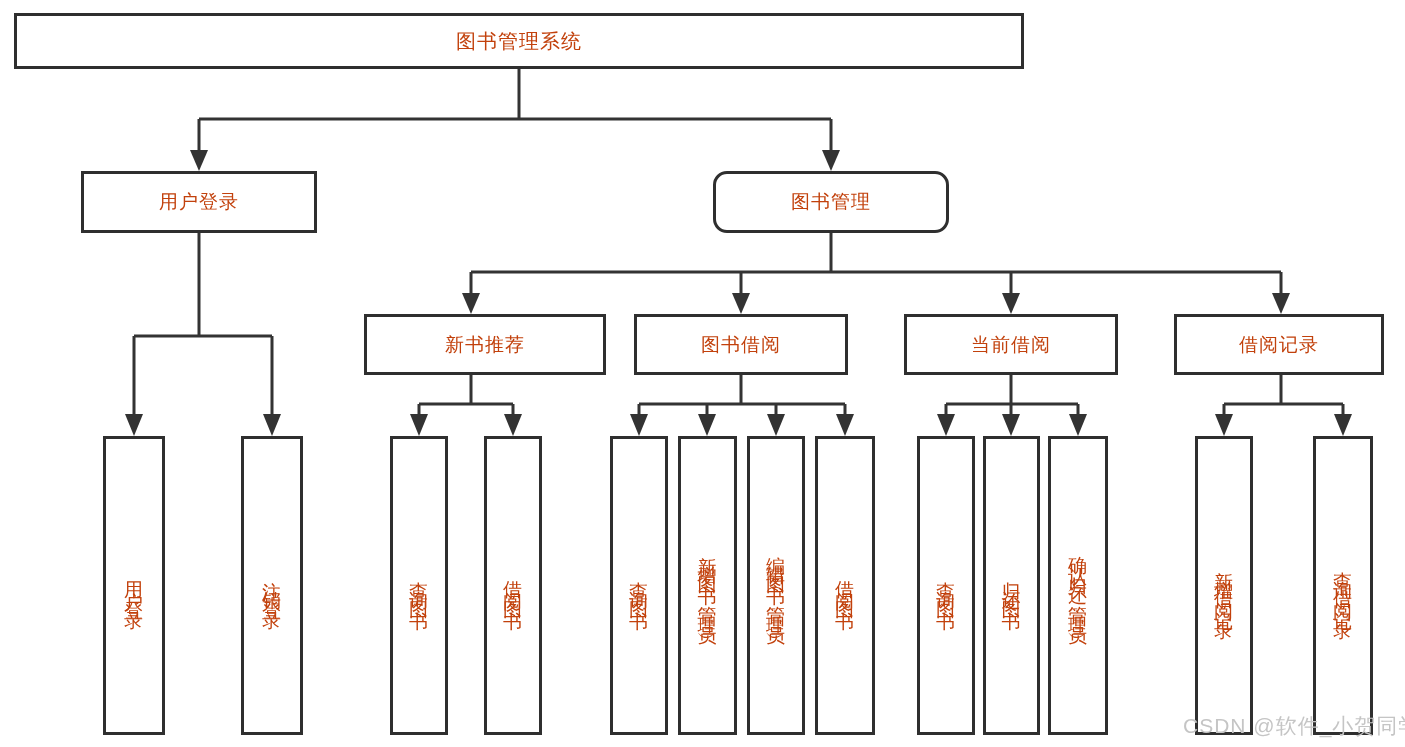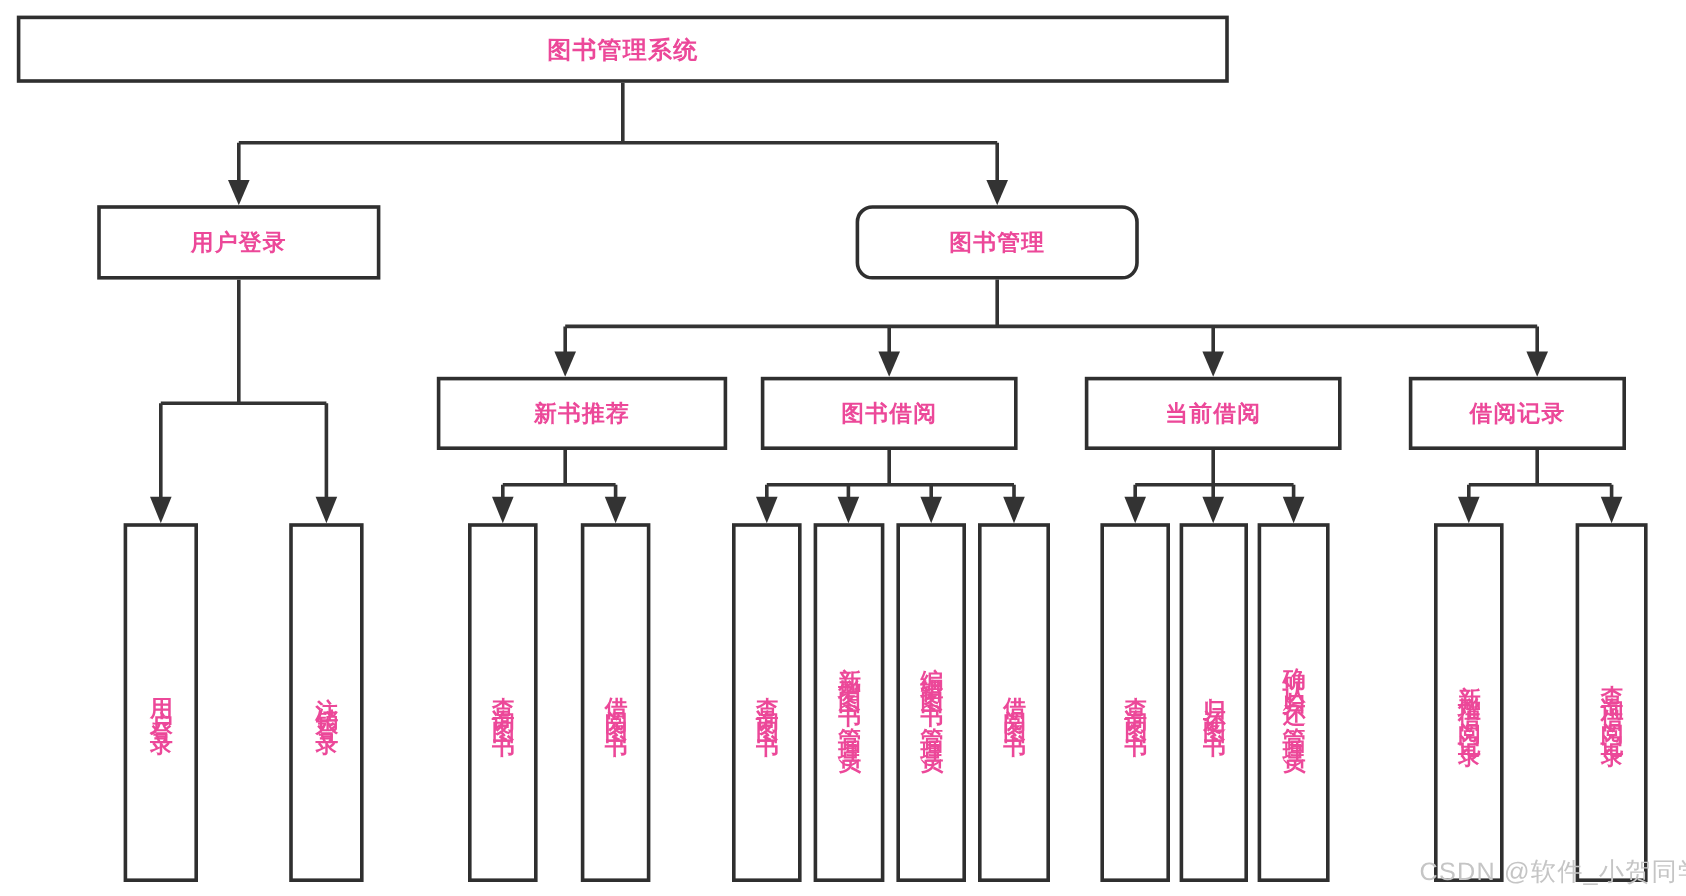--- a/index.html
+++ b/index.html
@@ -10,23 +10,22 @@
     color: #3a3a3a;
   }
   .canvas { position: absolute; left: 0; top: 0; width: 1405px; height: 747px; }
   svg.wires { position: absolute; left: 0; top: 0; width: 1405px; height: 747px; }
 
   .node {
     position: absolute;
     background: #ffffff;
     border: 3px solid #2f2f2f;
     display: flex; align-items: center; justify-content: center;
-    color: #ec4899;
+    color: #c2410c;
     letter-spacing: 1px;
-    font-weight: bold;
   }
   .node.h { font-size: 19px; }
   .node.root { font-size: 20px; }
   .node.v {
     top: 436px; height: 299px;
     writing-mode: vertical-rl;
     text-orientation: mixed;
     font-size: 19px;
     letter-spacing: 10px;
     line-height: 1;
@@ -82,21 +81,21 @@
   </svg>
 
   <div class="node h root" style="left:14px; top:13px; width:1010px; height:56px;">图书管理系统</div>
 
   <div class="node h" style="left:81px; top:171px; width:236px; height:62px;">用户登录</div>
   <div class="node h" style="left:713px; top:171px; width:236px; height:62px;border-radius:14px;">图书管理</div>
 
   <div class="node h" style="left:364px; top:314px; width:242px; height:61px;">新书推荐</div>
   <div class="node h" style="left:634px; top:314px; width:214px; height:61px;">图书借阅</div>
   <div class="node h" style="left:904px; top:314px; width:214px; height:61px;">当前借阅</div>
-  <div class="node h" style="left:1174px; top:314px; width:181px; height:61px;">借阅记录</div>
+  <div class="node h" style="left:1174px; top:314px; width:210px; height:61px;">借阅记录</div>
 
   <div class="node v" style="left:103px; width:62px;">用户登录</div>
   <div class="node v" style="left:241px; width:62px;">注销登录</div>
 
   <div class="node v" style="left:390px; width:58px;">查询图书</div>
   <div class="node v" style="left:484px; width:58px;">借阅图书</div>
 
   <div class="node v" style="left:610px; width:58px;">查询图书</div>
   <div class="node v" style="left:678px; width:59px;">新增图书（管理员）</div>
   <div class="node v" style="left:747px; width:58px;">编辑图书（管理员）</div>

